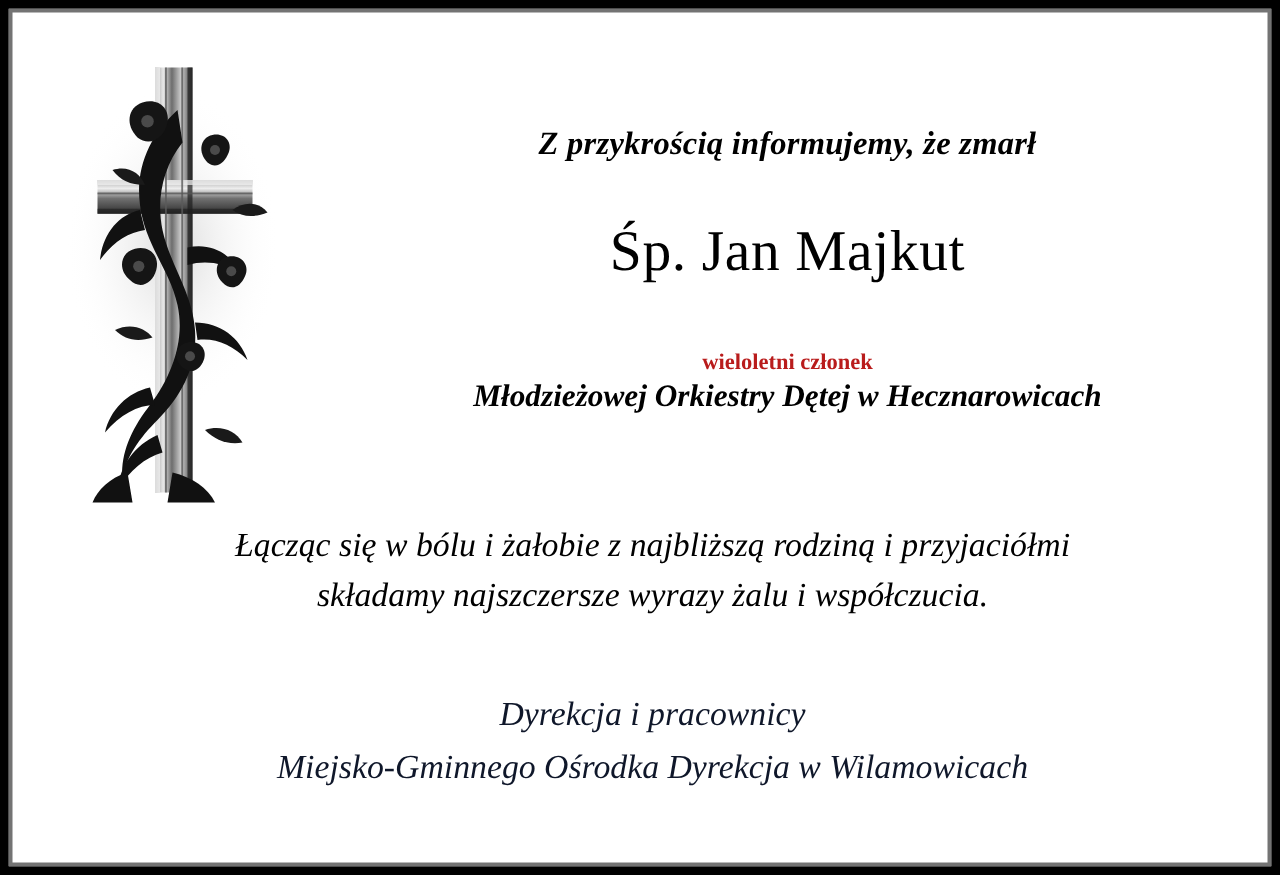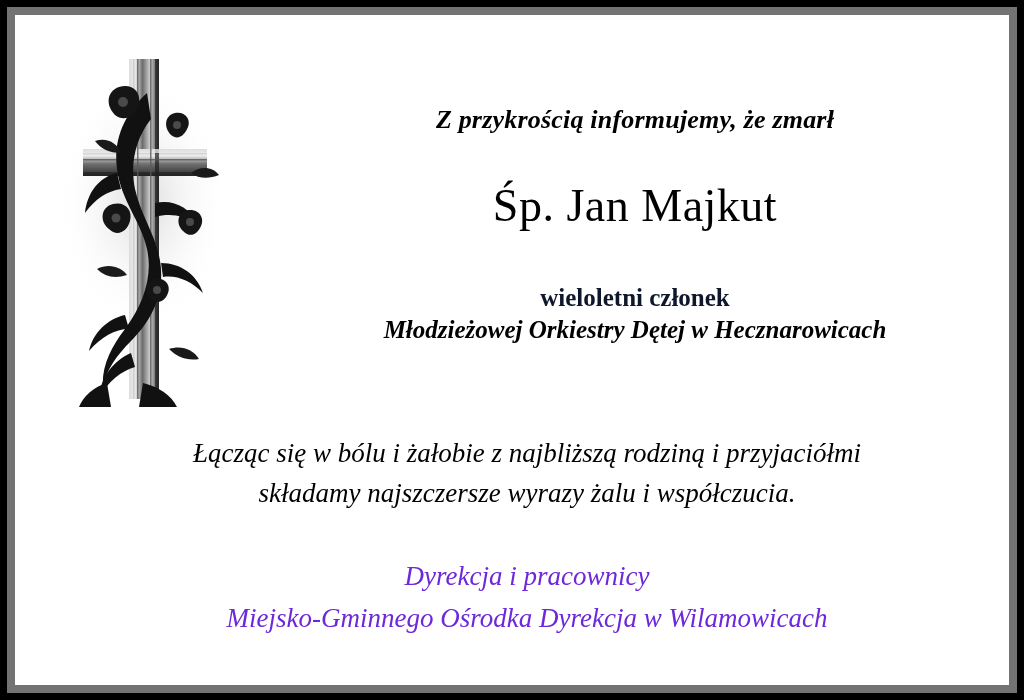--- a/index.html
+++ b/index.html
@@ -20,21 +20,21 @@
     height: 700px;
     background: #000000;
     padding: 7px;
   }
 
   .obituary-frame {
     box-sizing: border-box;
     width: 100%;
     height: 100%;
     background: #ffffff;
-    border: 8px solid #737373;
+    border: 3px solid #737373;
     position: relative;
   }
 
   .notice-body {
     box-sizing: border-box;
     width: 100%;
     height: 100%;
     position: relative;
     padding: 0;
   }
@@ -70,36 +70,36 @@
   }
   .deceased-name {
     font-weight: normal;
     font-size: 46px;
     color: #000000;
     margin-top: 44px;
     letter-spacing: 0.5px;
   }
   .role-line-1 {
     font-weight: bold;
-    font-size: 25px;
-    color: #0f172a;
+    font-size: 18px;
+    color: #b91c1c;
     margin-top: 52px;
   }
   .role-line-2 {
     font-weight: bold;
     font-style: italic;
     font-size: 25px;
     color: #000000;
     margin-top: 4px;
   }
 
   .condolence-block {
     position: absolute;
     left: 30px;
-    top: 418px;
+    top: 406px;
     width: 964px;
     text-align: center;
   }
   .condolence-line {
     font-style: italic;
     font-size: 27px;
     line-height: 40px;
     color: #000000;
   }
 
@@ -107,21 +107,21 @@
     position: absolute;
     left: 30px;
     top: 540px;
     width: 964px;
     text-align: center;
   }
   .signature-line {
     font-style: italic;
     font-size: 27px;
     line-height: 42px;
-    color: #6d28d9;
+    color: #0f172a;
     text-align: center;
   }
 </style>
 </head>
 <body>
 
 <div class="obituary-outer">
   <div class="obituary-frame">
     <div class="notice-body">
 

